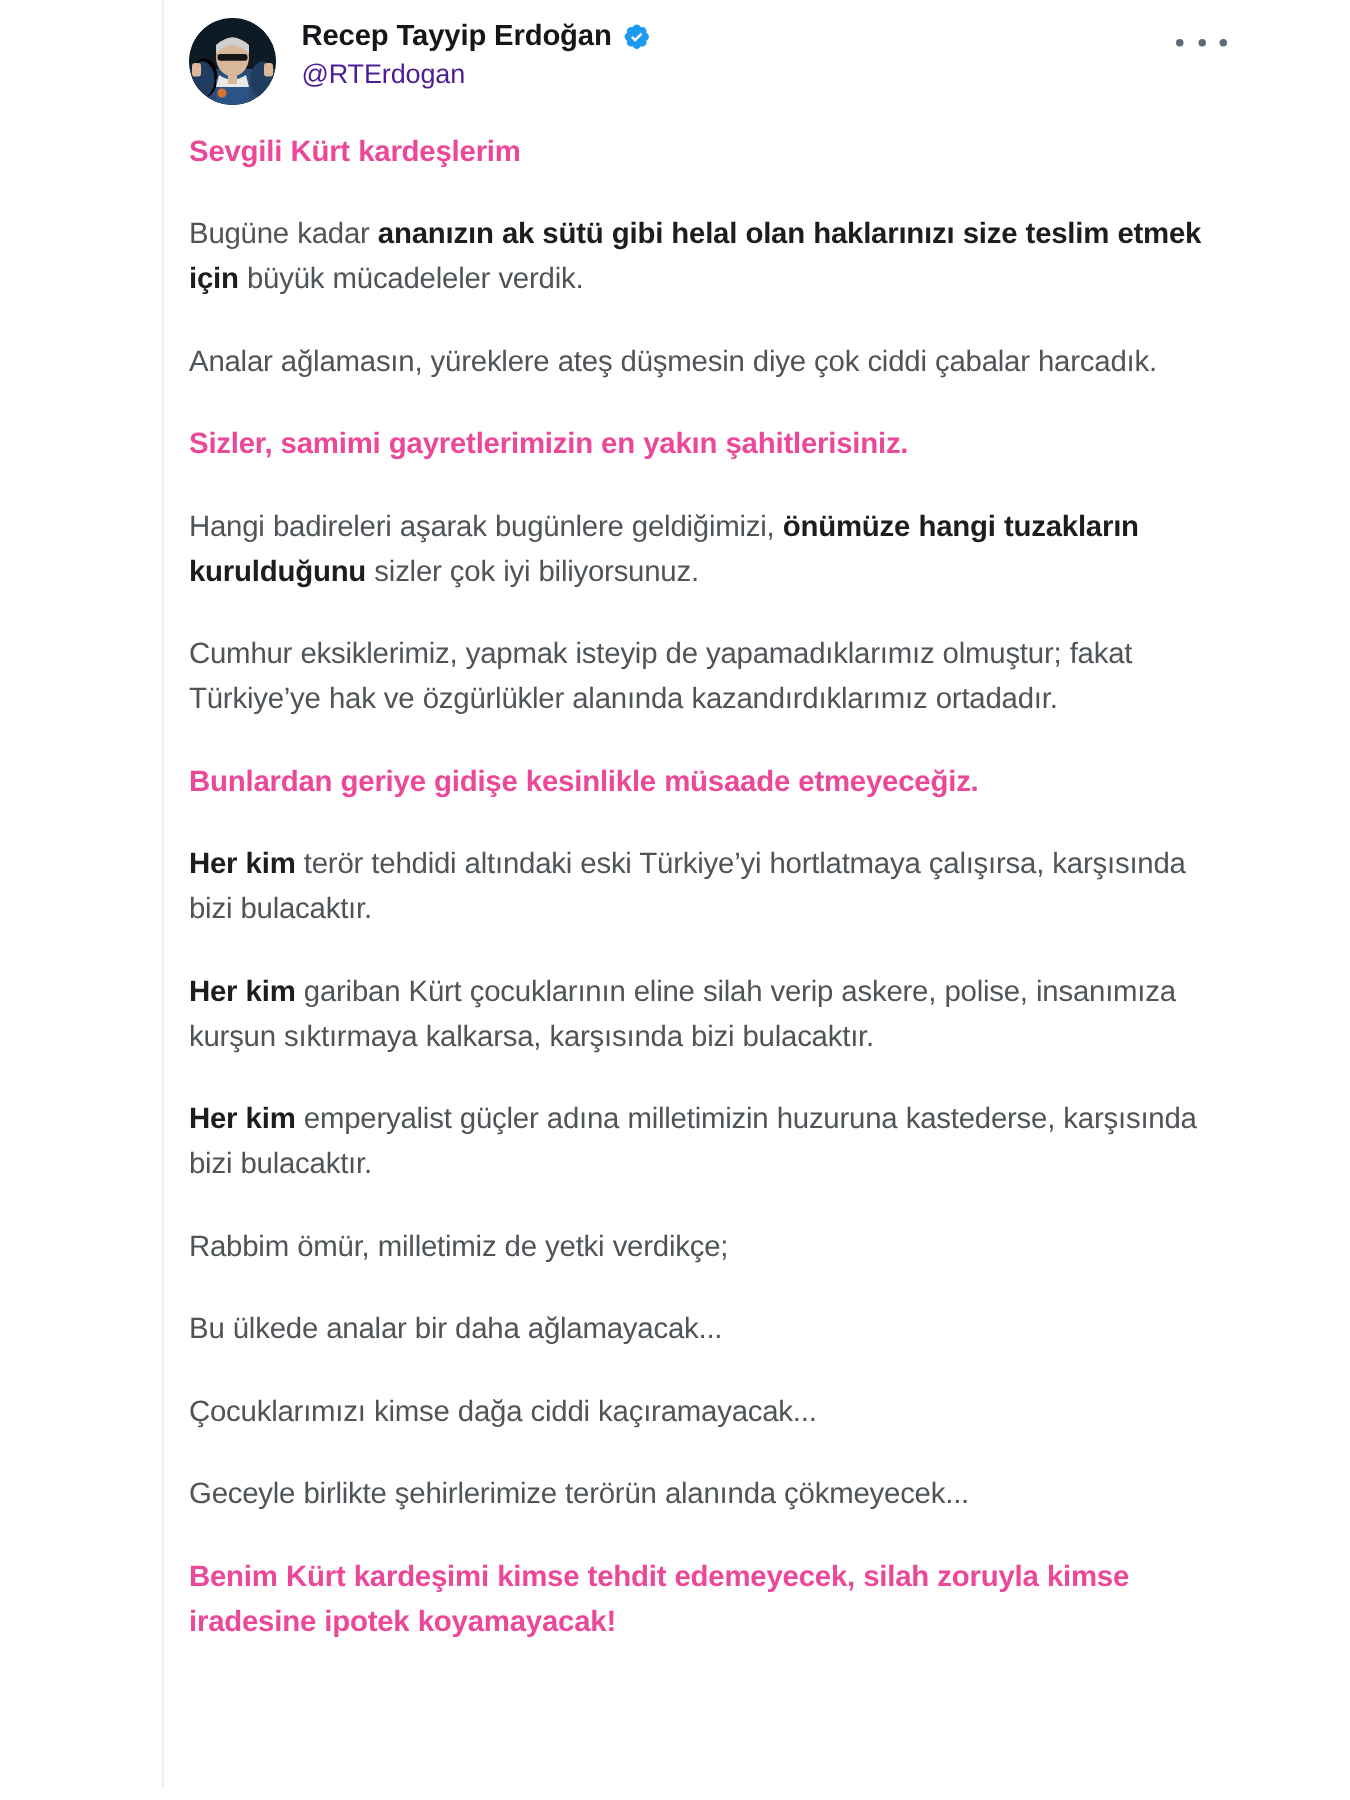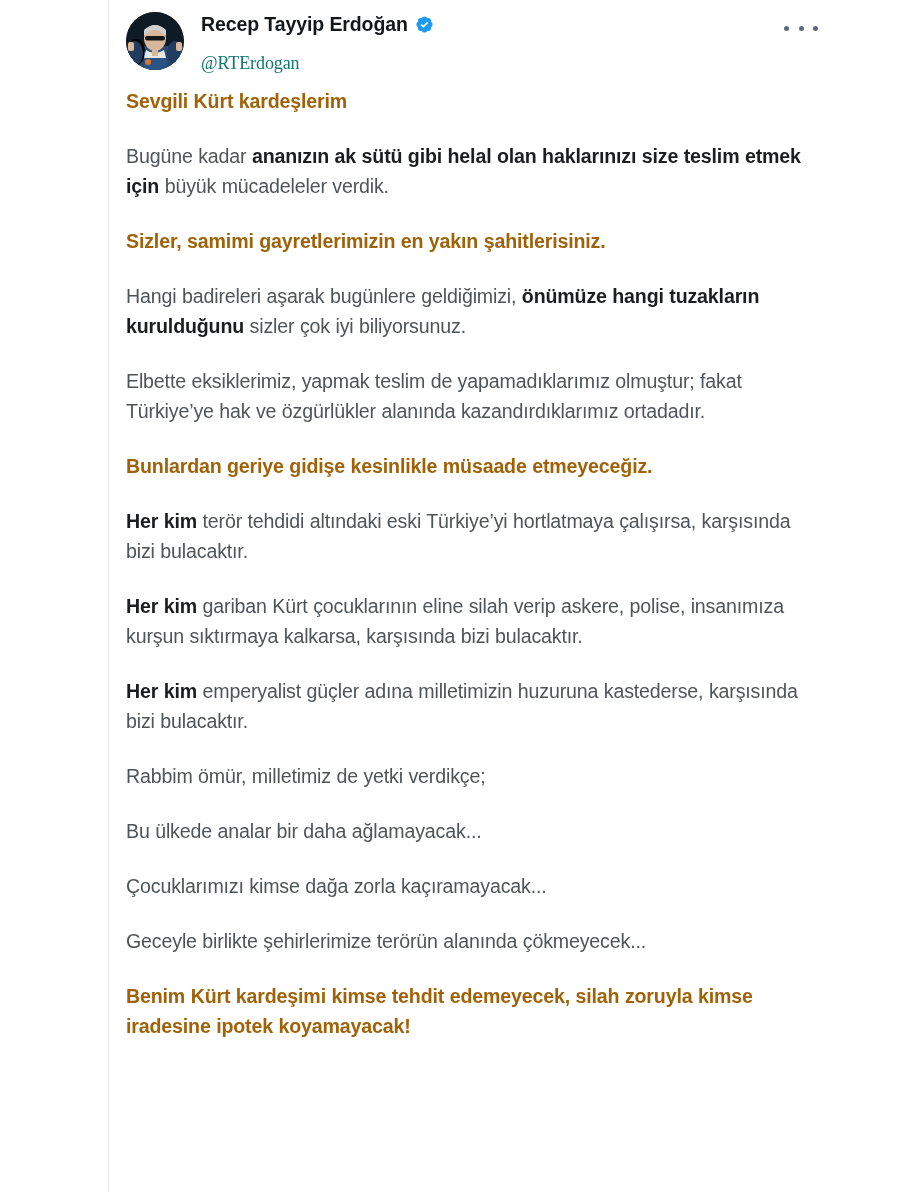--- a/index.html
+++ b/index.html
@@ -85,25 +85,24 @@
     margin-left: 7px;
     width: 19px;
     height: 19px;
     display: inline-block;
     flex: 0 0 19px;
   }
   .verified-badge svg { display: block; width: 19px; height: 19px; }
 
   .handle {
     font-size: 18px;
-    color: #0f766e;
+    color: #4c1d95;
     line-height: 22px;
-    margin-top: 16px;
+    margin-top: 2px;
     letter-spacing: -0.1px;
-    font-family: Liberation Serif, serif;
   }
 
   .more-menu {
     position: absolute;
     left: 658px;
     top: 18px;
     width: 34px;
     height: 20px;
     display: flex;
     align-items: center;
@@ -135,21 +134,21 @@
   .para:last-child { margin-bottom: 0; }
 
   .para b,
   .para .b {
     font-weight: 700;
     color: #1b1d1f;
   }
 
   .para.all-bold {
     font-weight: 700;
-    color: #a16207;
+    color: #ec4899;
   }
 </style>
 </head>
 <body>
 
 <div class="tweet-card">
 
   <div class="left-rule"></div>
 
   <div class="tweet-inner">
@@ -199,28 +198,29 @@
       <div class="more-menu">
         <i></i>
         <i></i>
         <i></i>
       </div>
     </div>
 
     <div class="tweet-body">
         <p class="para all-bold">Sevgili Kürt kardeşlerim</p>
         <p class="para">Bugüne kadar <span class="b">ananızın ak sütü gibi helal olan haklarınızı size teslim etmek için</span> büyük mücadeleler verdik.</p>
+        <p class="para">Analar ağlamasın, yüreklere ateş düşmesin diye çok ciddi çabalar harcadık.</p>
         <p class="para all-bold">Sizler, samimi gayretlerimizin en yakın şahitlerisiniz.</p>
         <p class="para">Hangi badireleri aşarak bugünlere geldiğimizi, <span class="b">önümüze hangi tuzakların kurulduğunu</span> sizler çok iyi biliyorsunuz.</p>
-        <p class="para">Elbette eksiklerimiz, yapmak teslim de yapamadıklarımız olmuştur; fakat Türkiye’ye hak ve özgürlükler alanında kazandırdıklarımız ortadadır.</p>
+        <p class="para">Cumhur eksiklerimiz, yapmak isteyip de yapamadıklarımız olmuştur; fakat Türkiye’ye hak ve özgürlükler alanında kazandırdıklarımız ortadadır.</p>
         <p class="para all-bold">Bunlardan geriye gidişe kesinlikle müsaade etmeyeceğiz.</p>
         <p class="para"><span class="b">Her kim</span> terör tehdidi altındaki eski Türkiye’yi hortlatmaya çalışırsa, karşısında bizi bulacaktır.</p>
         <p class="para"><span class="b">Her kim</span> gariban Kürt çocuklarının eline silah verip askere, polise, insanımıza kurşun sıktırmaya kalkarsa, karşısında bizi bulacaktır.</p>
         <p class="para"><span class="b">Her kim</span> emperyalist güçler adına milletimizin huzuruna kastederse, karşısında bizi bulacaktır.</p>
         <p class="para">Rabbim ömür, milletimiz de yetki verdikçe;</p>
         <p class="para">Bu ülkede analar bir daha ağlamayacak...</p>
-        <p class="para">Çocuklarımızı kimse dağa zorla kaçıramayacak...</p>
+        <p class="para">Çocuklarımızı kimse dağa ciddi kaçıramayacak...</p>
         <p class="para">Geceyle birlikte şehirlerimize terörün alanında çökmeyecek...</p>
         <p class="para all-bold">Benim Kürt kardeşimi kimse tehdit edemeyecek, silah zoruyla kimse iradesine ipotek koyamayacak!</p>
       </div>
 
   </div>
 </div>
 
 </body></html>

